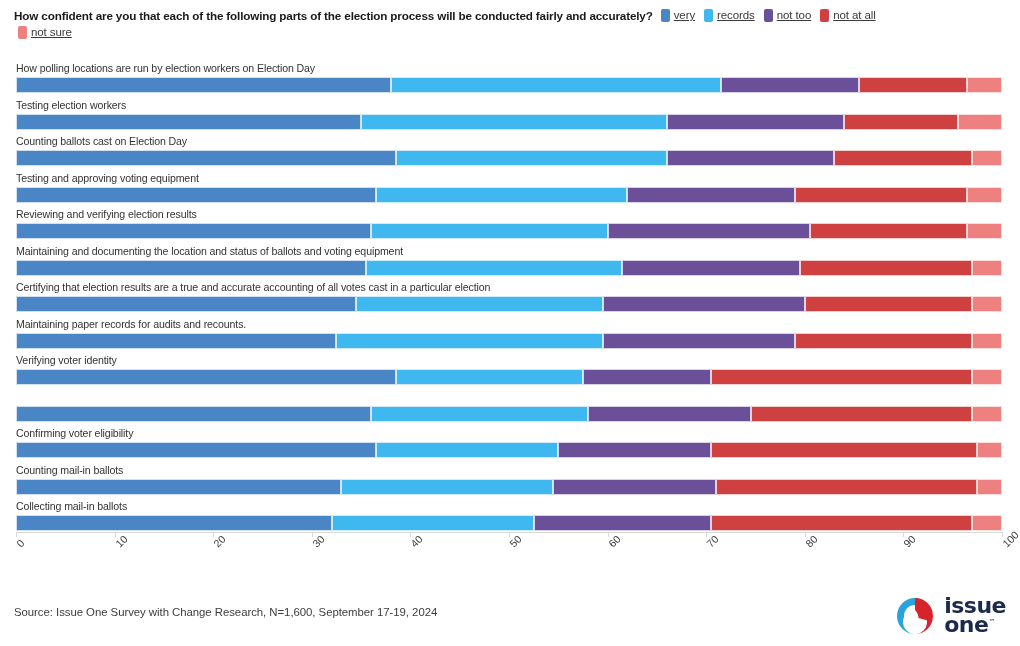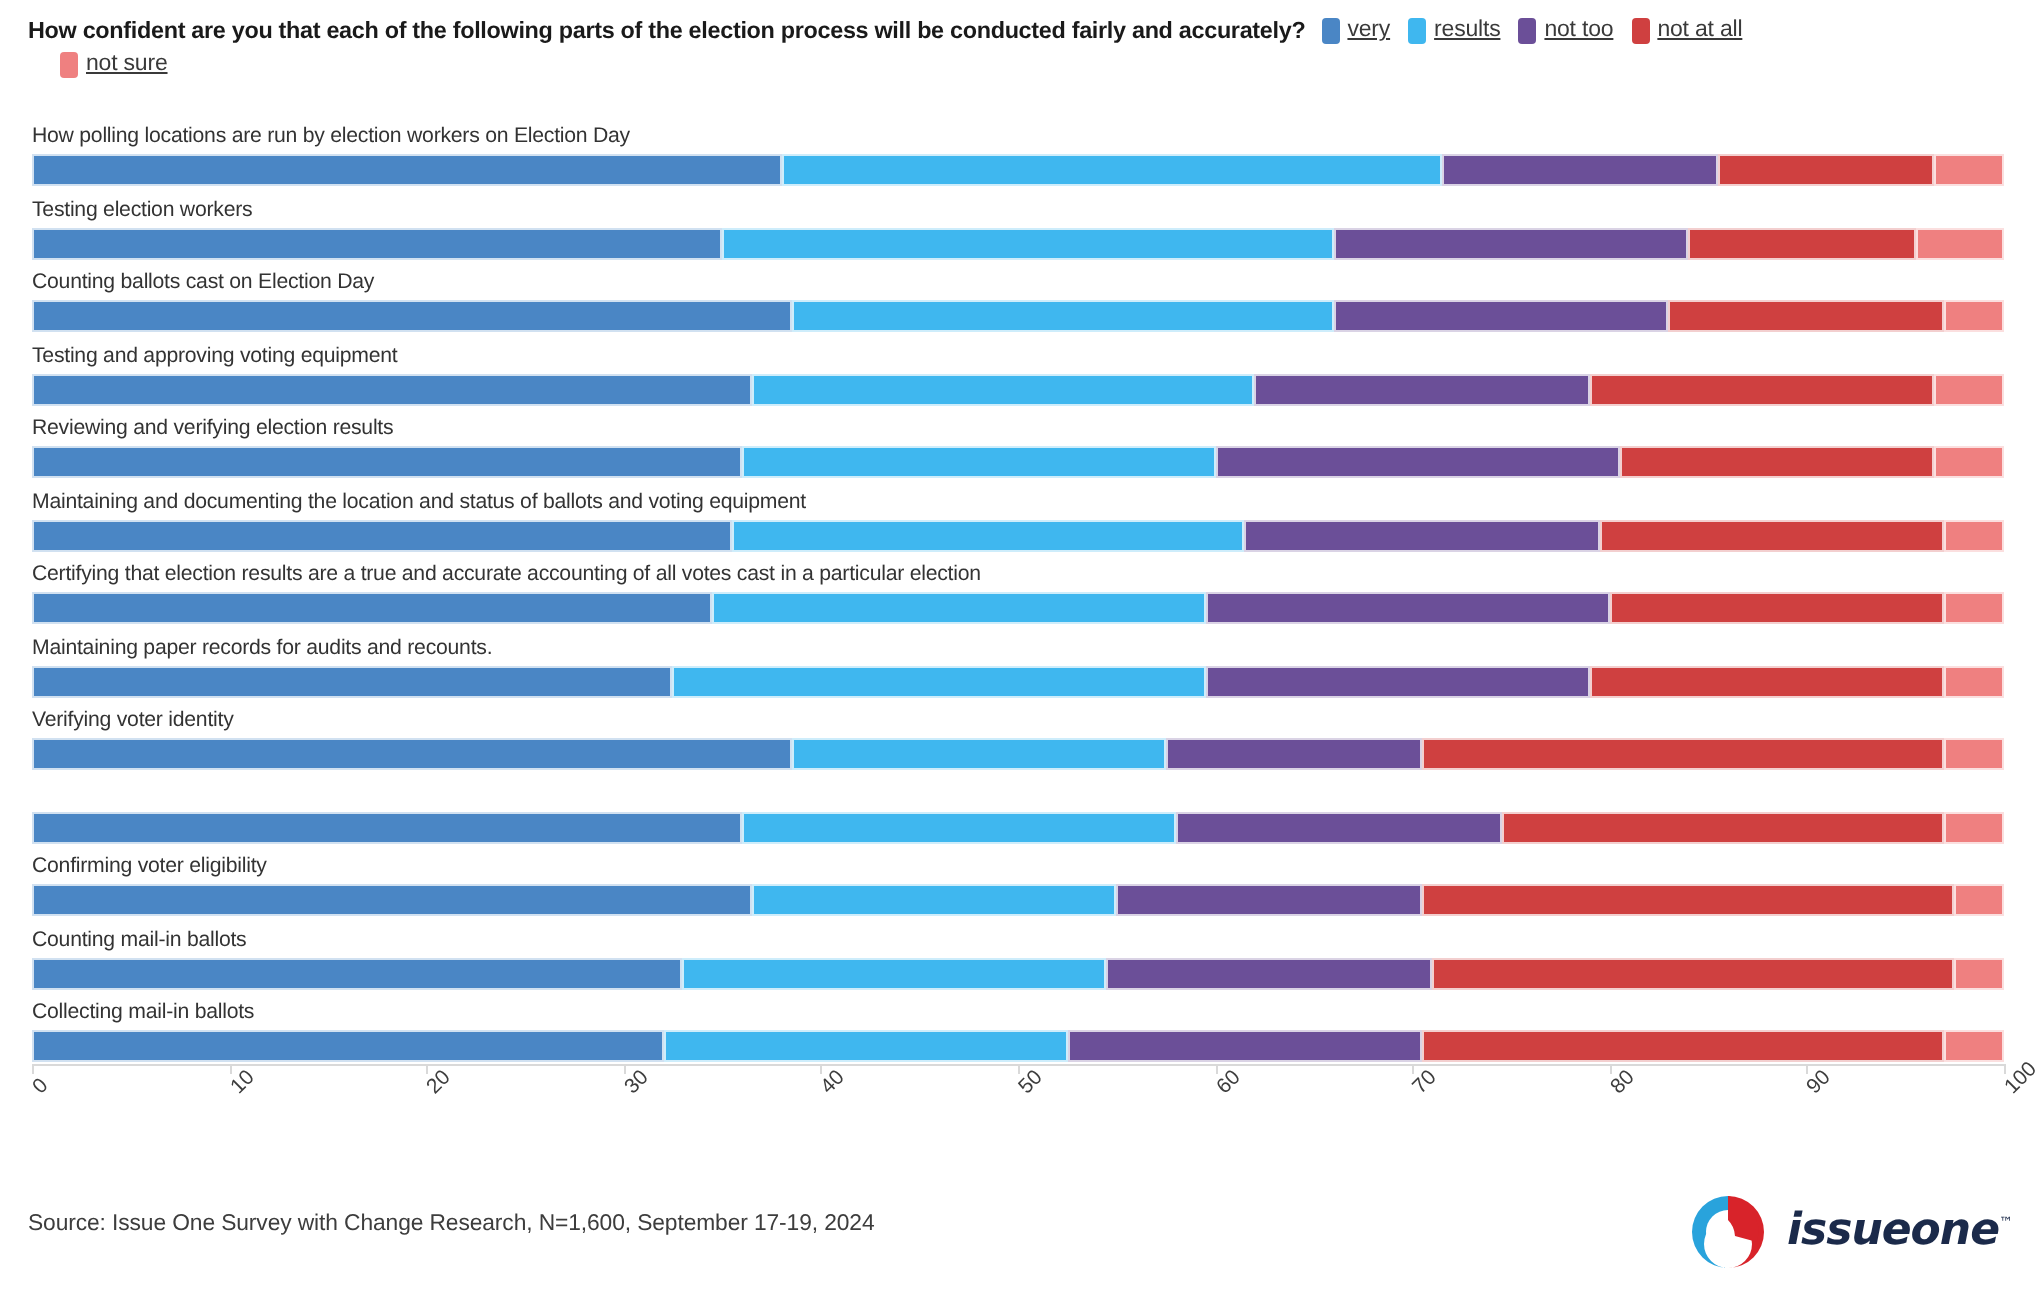--- a/index.html
+++ b/index.html
@@ -51,21 +51,21 @@
     margin-right: 4px;
   }
   .legend-label {
     font-size: 11.5px;
     color: #3a3a3a;
     letter-spacing: -0.1px;
     text-decoration: underline;
   }
   #legend-wrap2 {
     margin-top: 2px;
-    margin-left: 16px;
+    margin-left: 4px;
     display: flex;
     align-items: center;
   }
 
   
   #plot {
     position: absolute;
     left: 0;
     top: 62px;
     width: 1020px;
@@ -156,23 +156,22 @@
     display: flex;
     align-items: center;
     gap: 7px;
   }
   #logo-mark {
     width: 44px;
     height: 44px;
   }
   #logo-text {
     display: flex;
-    flex-direction: row;
+    flex-direction: column;
     line-height: 0.86;
-    font-style: italic;
   }
   .logo-word {
     font-family: "DejaVu Sans", sans-serif;
     font-weight: bold;
     font-size: 22px;
     color: #1b2a4a;
     letter-spacing: -0.5px;
   }
   .logo-tm {
     font-size: 7px;
@@ -185,21 +184,21 @@
 
 <div id="header">
   <div id="title-line">
     <span id="chart-title">How confident are you that each of the following parts of the election process will be conducted fairly and accurately?</span>
     <span class="legend-item">
       <span class="legend-swatch" style="background: rgb(74, 134, 197);"></span>
       <span class="legend-label">very</span>
     </span>
     <span class="legend-item">
       <span class="legend-swatch" style="background: rgb(63, 183, 239);"></span>
-      <span class="legend-label">results</span>
+      <span class="legend-label">records</span>
     </span>
     <span class="legend-item">
       <span class="legend-swatch" style="background: rgb(107, 79, 152);"></span>
       <span class="legend-label">not too</span>
     </span>
     <span class="legend-item">
       <span class="legend-swatch" style="background: rgb(207, 64, 64);"></span>
       <span class="legend-label">not at all</span>
     </span>
   </div>

